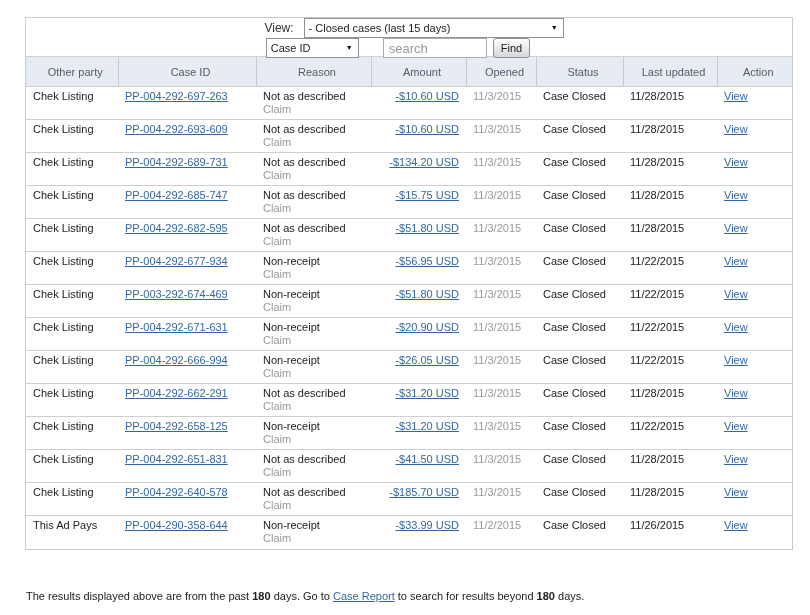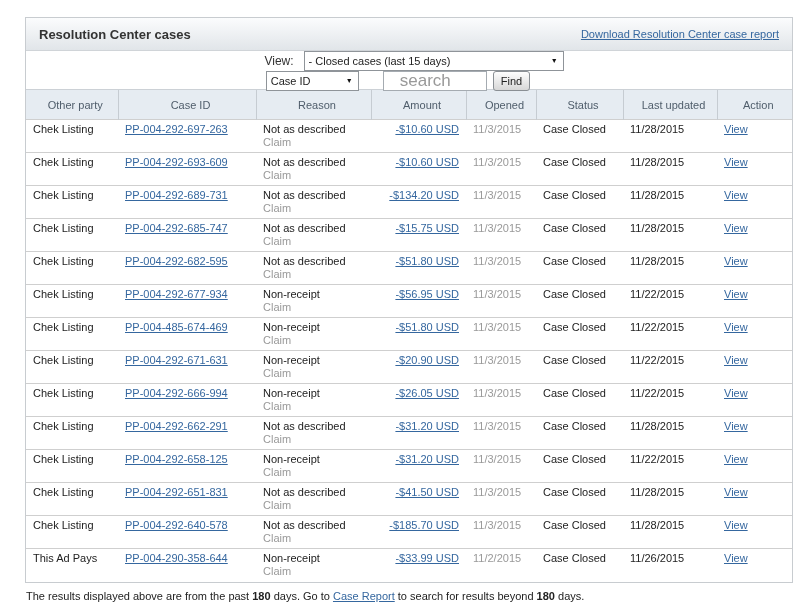--- a/index.html
+++ b/index.html
@@ -41,21 +41,21 @@
     font-family:"Liberation Sans", sans-serif;
   }
   .sel-view select{width:260px;}
   .sel-field select{width:93px;}
   .sel-arrow{
     position:absolute;right:6px;top:6px;font-size:7px;color:#111;
     pointer-events:none;line-height:8px;
   }
   .search-input{
     width:104px;height:20px;box-sizing:border-box;
-    border:1px solid #a5abb1;font-size:17px;padding:1px 16px;color:#222;
+    border:1px solid #a5abb1;font-size:13px;padding:1px 5px;color:#222;
     margin-left:24px;font-family:"Liberation Sans", sans-serif;
   }
   .search-input::placeholder{color:#999;}
   .find-btn{
     margin-left:6px;height:20px;padding:0 7px;font-size:11px;color:#222;
     background:linear-gradient(#fefefe,#d7d7d7);
     border:1px solid #8a8f94;border-radius:3px;
     font-family:"Liberation Sans", sans-serif;cursor:pointer;
   }
   table.cases{
@@ -87,24 +87,20 @@
     font-size:11px;color:#222;
   }
   .footer-note b{font-weight:bold;}
 </style>
 </head>
 <body>
 
 <div class="page">
   <div class="panel">
 
-    <div class="panel-header">
-      <h1 class="panel-title">Resolution Center cases</h1>
-      <a class="dl-link">Download Resolution Center case report</a>
-    </div>
 
     <div class="filter-row">
       <div class="filter-left">
         <span class="view-label">View:</span>
         <span class="selwrap sel-view">
           <select>
             <option>- Closed cases (last 15 days)</option>
           </select>
           <span class="sel-arrow">▼</span>
         </span>
@@ -218,21 +214,21 @@
               <div class="reason-sub">Claim</div>
             </td>
             <td class="amount"><a>-$56.95 USD</a></td>
             <td class="muted">11/3/2015</td>
             <td>Case Closed</td>
             <td>11/22/2015</td>
             <td><a>View</a></td>
           </tr>
           <tr>
             <td>Chek Listing</td>
-            <td><a>PP-004-485-674-469</a></td>
+            <td><a>PP-003-292-674-469</a></td>
             <td>
               <div>Non-receipt</div>
               <div class="reason-sub">Claim</div>
             </td>
             <td class="amount"><a>-$51.80 USD</a></td>
             <td class="muted">11/3/2015</td>
             <td>Case Closed</td>
             <td>11/22/2015</td>
             <td><a>View</a></td>
           </tr>

